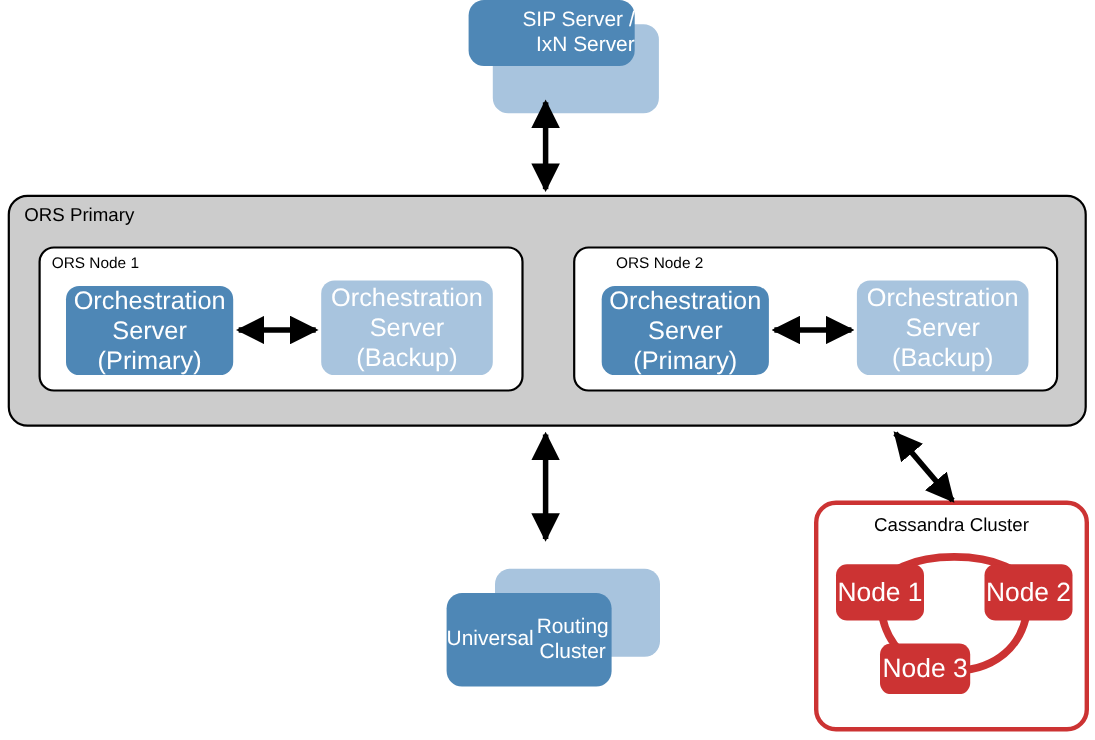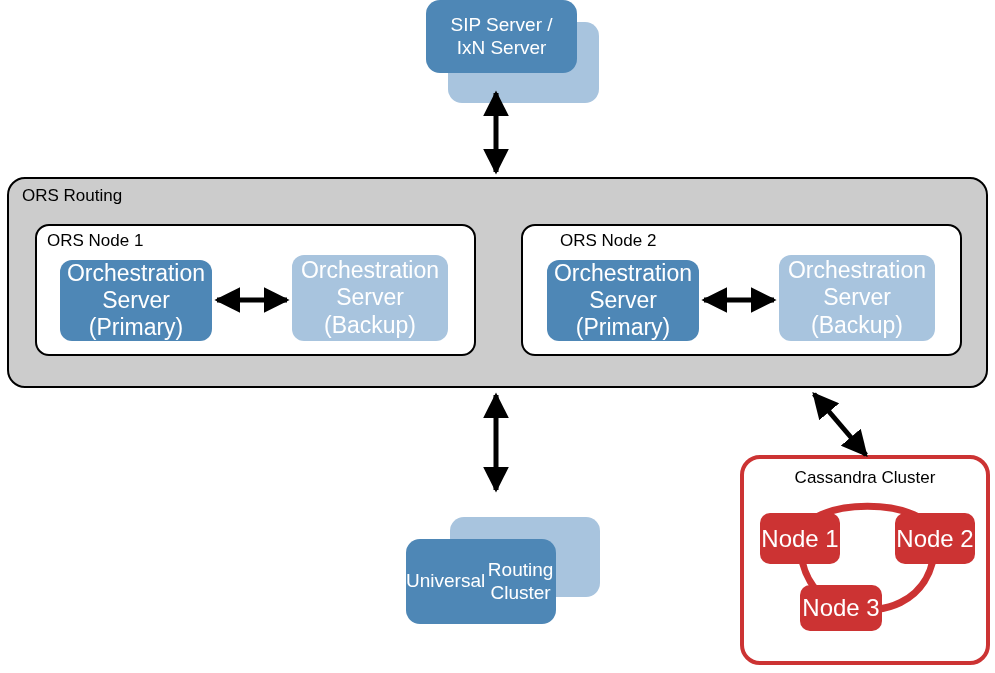--- a/index.html
+++ b/index.html
@@ -67,21 +67,21 @@
   }
   .node-card {
     position: absolute;
     box-sizing: border-box;
     background: #ffffff;
     border: 2px solid #000000;
     border-radius: 14px;
   }
   .node-card-title {
     position: absolute;
-    font-size: 17px;
+    font-size: 14px;
     color: #000000;
     white-space: nowrap;
   }
 
   
   .cassandra-outer {
     position: absolute;
     box-sizing: border-box;
     background: #ffffff;
     border: 4px solid #cc3333;
@@ -118,27 +118,27 @@
   }
   .overlay.ring { z-index: 2; }
   .overlay.arrows { z-index: 6; }
 </style>
 </head>
 <body>
 
 <div id="canvas">
 
   <div class="shadow-box" style="left:448px; top:22px; width:151px; height:81px;"></div>
-  <div class="box server-box" style="left:426px; top:0px; width:151px; height:73px; flex-direction:column;">
+  <div class="box server-box" style="left:426px; top:0px; width:151px; height:60px; flex-direction:column;align-items:flex-end;">
     <span>SIP Server /</span>
     <span>IxN Server</span>
   </div>
 
   <div class="cluster-outer" style="left:7px; top:177px; width:981px; height:211px;"></div>
-  <div class="cluster-title" style="left:22px; top:186px;">ORS Routing</div>
+  <div class="cluster-title" style="left:22px; top:186px;">ORS Primary</div>
 
   <div class="node-card" style="left:35px; top:224px; width:441px; height:132px;"></div>
   <div class="node-card-title" style="left:47px; top:231px;">ORS Node 1</div>
 
   <div class="box node-inner" style="left:60px; top:260px; width:152px; height:81px; flex-direction:column;">
     <span>Orchestration</span>
     <span>Server</span>
     <span>(Primary)</span>
   </div>
 

